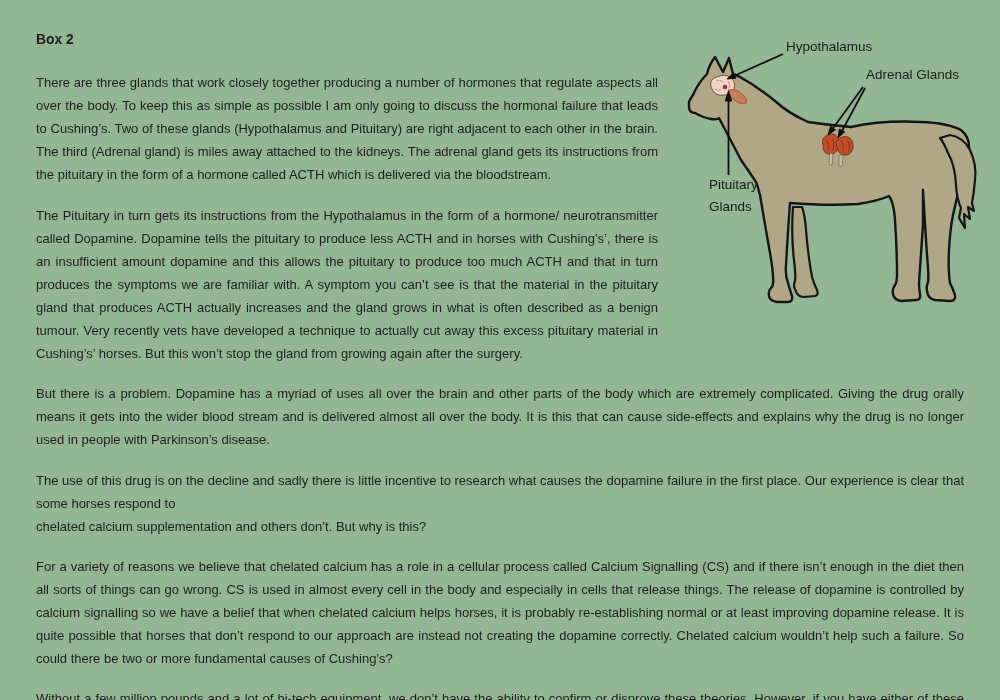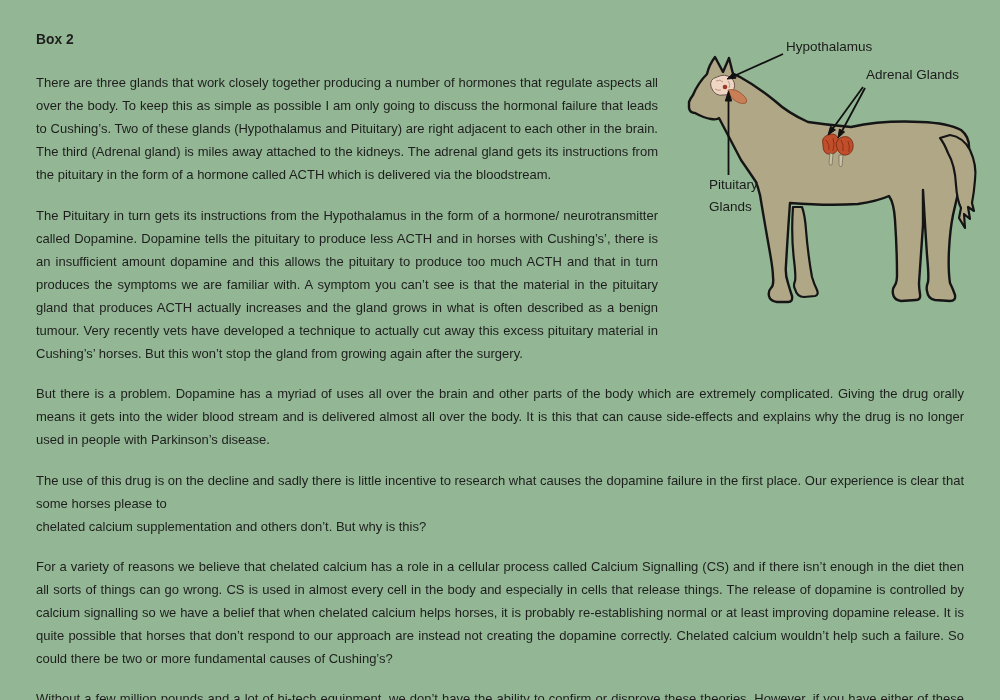--- a/index.html
+++ b/index.html
@@ -51,21 +51,21 @@
 
 <div class="page">
 
   <div class="text-content">
     <div class="heading">Box 2</div>
     <div class="narrow-col">
       <p>There are three glands that work closely together producing a number of hormones that regulate aspects all over the body. To keep this as simple as possible I am only going to discuss the hormonal failure that leads to Cushing’s. Two of these glands (Hypothalamus and Pituitary) are right adjacent to each other in the brain. The third (Adrenal gland) is miles away attached to the kidneys. The adrenal gland gets its instructions from the pituitary in the form of a hormone called ACTH which is delivered via the bloodstream.</p>
       <p>The Pituitary in turn gets its instructions from the Hypothalamus in the form of a hormone/ neurotransmitter called Dopamine. Dopamine tells the pituitary to produce less ACTH and in horses with Cushing’s’, there is an insufficient amount dopamine and this allows the pituitary to produce too much ACTH and that in turn produces the symptoms we are familiar with. A symptom you can’t see is that the material in the pituitary gland that produces ACTH actually increases and the gland grows in what is often described as a benign tumour. Very recently vets have developed a technique to actually cut away this excess pituitary material in Cushing’s’ horses. But this won’t stop the gland from growing again after the surgery.</p>
     </div>
     <p>But there is a problem. Dopamine has a myriad of uses all over the brain and other parts of the body which are extremely complicated. Giving the drug orally means it gets into the wider blood stream and is delivered almost all over the body. It is this that can cause side-effects and explains why the drug is no longer used in people with Parkinson’s disease.</p>
-    <p>The use of this drug is on the decline and sadly there is little incentive to research what causes the dopamine failure in the first place. Our experience is clear that some horses please to
+    <p>The use of this drug is on the decline and sadly there is little incentive to research what causes the dopamine failure in the first place. Our experience is clear that some horses respond to
 chelated calcium supplementation and others don’t. But why is this?</p>
     <p>For a variety of reasons we believe that chelated calcium has a role in a cellular process called Calcium Signalling (CS) and if there isn’t enough in the diet then all sorts of things can go wrong. CS is used in almost every cell in the body and especially in cells that release things. The release of dopamine is controlled by calcium signalling so we have a belief that when chelated calcium helps horses, it is probably re-establishing normal or at least improving dopamine release. It is quite possible that horses that don’t respond to our approach are instead not creating the dopamine correctly. Chelated calcium wouldn’t help such a failure. So could there be two or more fundamental causes of Cushing’s?</p>
     <p>Without a few million pounds and a lot of hi-tech equipment, we don’t have the ability to confirm or disprove these theories. However, if you have either of these please get in contact with us!</p>
   </div>
 
   <div class="illustration">
     <svg viewBox="0 0 330 300" width="330" height="300" xmlns="http://www.w3.org/2000/svg">
 
       <path fill="#b0a787" stroke="#151515" stroke-width="2.2" stroke-linejoin="round" d="M 115,182 Q 113,210 116,235 Q 118,252 117,256 Q 115,261 117,264 Q 119,272 126,272
                L 137,271 Q 141,270 139,265 Q 136,259 134,252 Q 130,230 128,205 Q 127,190 124,182 Z"></path>

